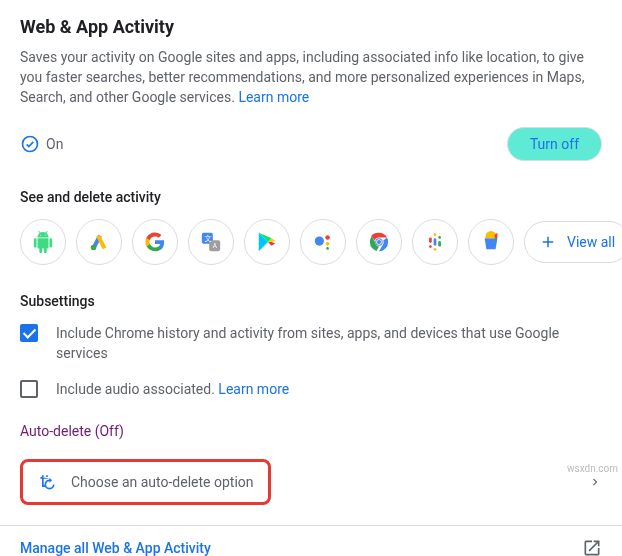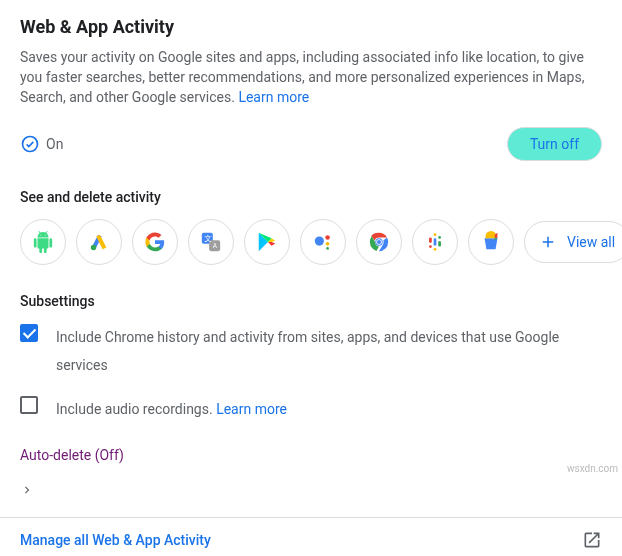--- a/index.html
+++ b/index.html
@@ -104,21 +104,21 @@
       content: "";
       position: absolute;
       left: 4px; top: 0px;
       width: 5px; height: 10px;
       border: solid #fff;
       border-width: 0 2px 2px 0;
       transform: rotate(45deg);
     }
     .subsetting-text {
       font-size: 14px;
-      line-height: 28px;
+      line-height: 20px;
       color: #5f6368;
     }
     .auto-delete-heading {
       font-size: 14px;
       color: #701a75;
       margin-top: 24px;
       margin-bottom: 14px;
     }
     .auto-delete-row {
       display: flex;
@@ -280,27 +280,35 @@
 <div class="section-heading">Subsettings</div>
 
 <div class="subsetting-row">
   <div class="checkbox checked"></div>
   <div class="subsetting-text">Include Chrome history and activity from sites, apps, and devices that use Google services</div>
 </div>
 
 <div class="subsetting-row">
   <div class="checkbox"></div>
   <div class="subsetting-text">
-    <span>Include audio recordings. </span><span class="link">Learn more</span>
+    <span>Include audio associated. </span><span class="link">Learn more</span>
   </div>
 </div>
 
 <div class="auto-delete-heading">Auto-delete (Off)</div>
 
 <div class="auto-delete-row">
+  <div class="auto-delete-left">
+    <div class="highlight-box">
+      <svg class="auto-delete-icon" viewBox="0 0 24 24">
+          <path fill="#1a73e8" d="M6 6h9v3a6 6 0 1 0 6 6h-2a4 4 0 1 1-4-4v2l3-3-3-3V6h-2V4h-2v2H8V4H6v2H4v2h2v10h5v-2H8V8h7z"></path>
+        </svg>
+      <span class="auto-delete-text">Choose an auto-delete option</span>
+    </div>
+  </div>
   <svg class="chevron" viewBox="0 0 24 24">
       <path fill="#5f6368" d="M8.59 16.59L13.17 12 8.59 7.41 10 6l6 6-6 6-1.41-1.41z"></path>
     </svg>
 </div>
 
 <hr class="divider">
 
 <div class="manage-row">
   <span class="manage-link">Manage all Web &amp; App Activity</span>
   <svg class="external-icon" viewBox="0 0 24 24">

